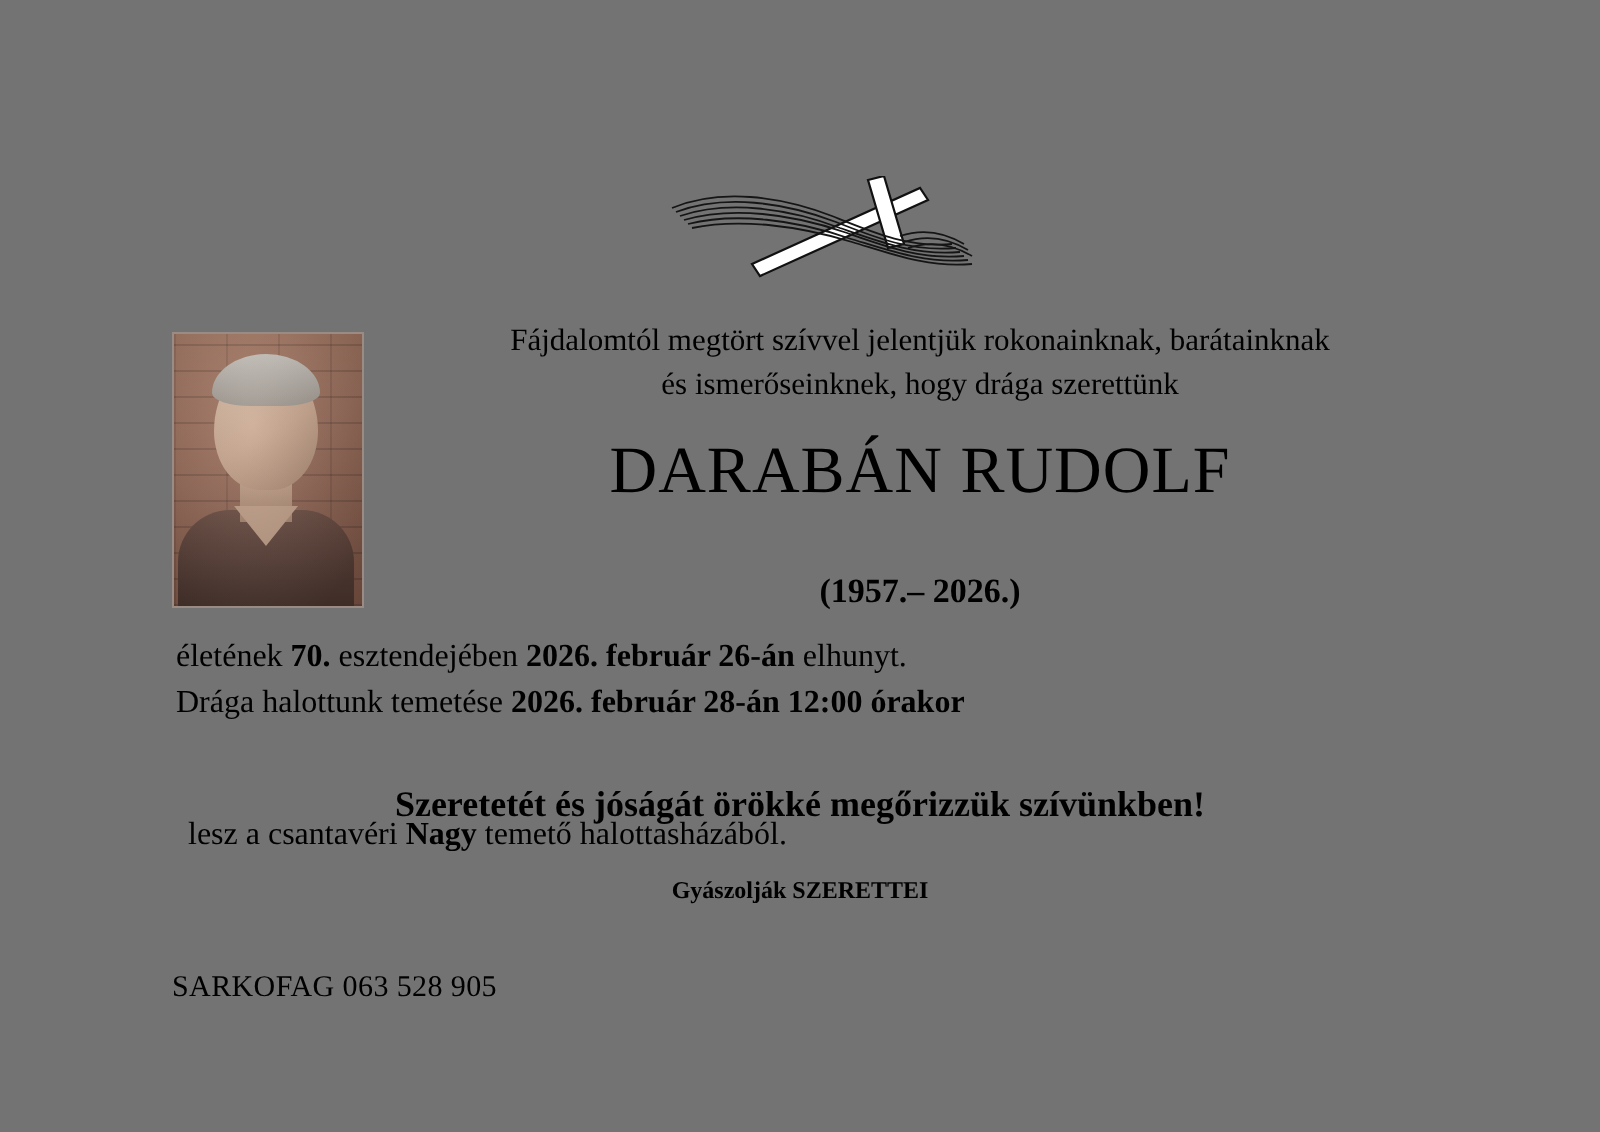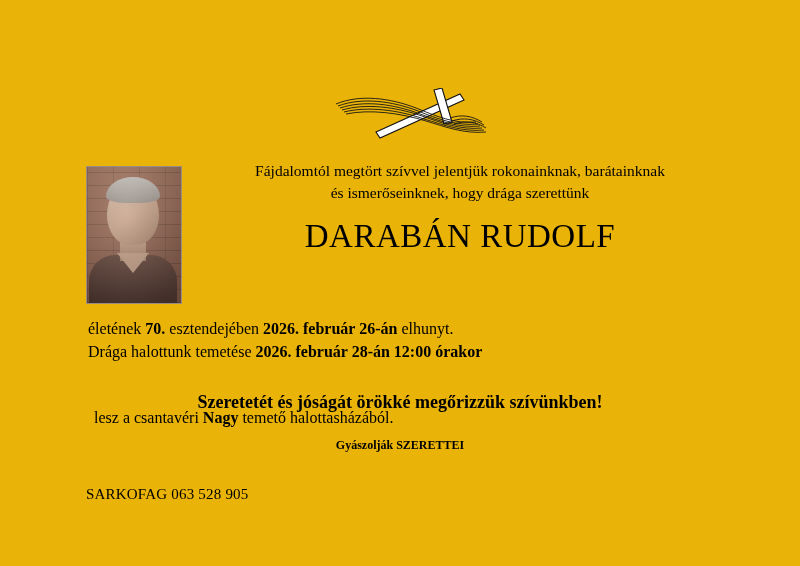--- a/index.html
+++ b/index.html
@@ -13,21 +13,21 @@
     font-family: "Liberation Serif", serif;
     color: #000000;
     position: relative;
     overflow: hidden;
   }
 
   .page {
     position: relative;
     width: 800px;
     height: 566px;
-    background: #eab308;
+    background: #737373;
   }
 
   
   .emblem {
     position: absolute;
     left: 330px;
     top: 88px;
     width: 180px;
     height: 52px;
   }
@@ -219,20 +219,21 @@
     <div class="shade"></div>
   </div>
 
   <div class="intro">
     <div>Fájdalomtól megtört szívvel jelentjük rokonainknak, barátainknak</div>
     <div>és ismerőseinknek, hogy drága szerettünk</div>
   </div>
 
   <div class="name">DARABÁN RUDOLF</div>
 
+  <div class="years">(1957.– 2026.)</div>
 
   <div class="details">
     <div class="line l1">
       <span>életének </span><span class="b">70.</span><span> esztendejében </span><span class="b">2026. február  26-án</span><span> elhunyt.</span>
     </div>
     <div class="line l2">
       <span>Drága halottunk temetése </span><span class="b">2026. február 28-án 12:00 órakor</span><span></span>
     </div>
     <div class="line l3">
       <span> lesz a csantavéri </span><span class="b">Nagy</span><span> temető halottasházából.</span>

